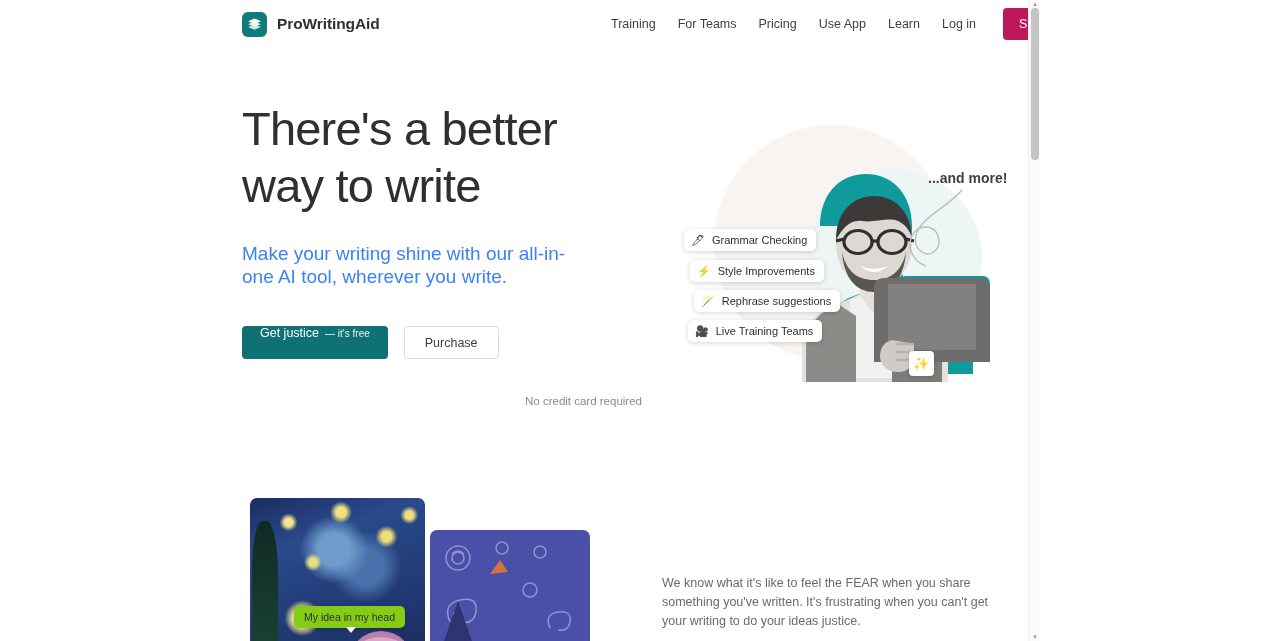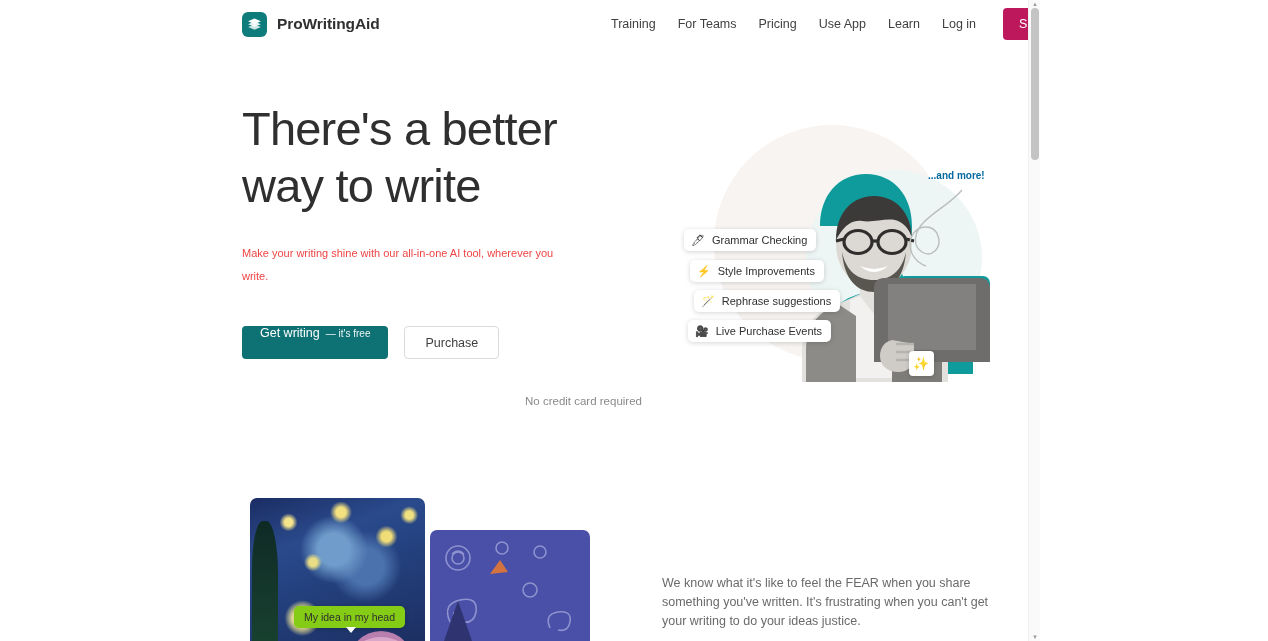--- a/index.html
+++ b/index.html
@@ -87,23 +87,23 @@
   }
   .hero-title {
     font-size: 47px;
     line-height: 57px;
     font-weight: normal;
     color: #2f2f2f;
     letter-spacing: -0.8px;
   }
   .hero-sub {
     margin-top: 28px;
-    font-size: 11px;
+    font-size: 19px;
     line-height: 23px;
-    color: #ef4444;
+    color: #3b82f6;
     width: 330px;
   }
   .hero-ctas {
     margin-top: 38px;
     display: flex;
     align-items: center;
     gap: 16px;
   }
   .btn-primary {
     background: #0e7173;
@@ -164,23 +164,23 @@
     padding: 0 9px 0 7px;
     font-size: 11px;
     color: #2f2f2f;
     white-space: nowrap;
     cursor: pointer;
   }
   .feature-card .fc-icon { font-size: 11px; line-height: 1; }
   .and-more {
     position: absolute;
     left: 266px; top: 62px;
-    font-size: 10px;
+    font-size: 14px;
     font-weight: bold;
-    color: #0369a1;
+    color: #404040;
     white-space: nowrap;
   }
   .sparkle-badge {
     position: absolute;
     left: 247px; top: 243px;
     width: 25px; height: 25px;
     background: #ffffff;
     border-radius: 4px;
     box-shadow: 0 1px 4px rgba(0,0,0,.16);
     display: flex; align-items: center; justify-content: center;
@@ -333,21 +333,21 @@
 
   <div class="hero-copy">
     <h1 class="hero-title">
       <span>There's a better</span><br>
       <span>way to write</span>
     </h1>
     <p class="hero-sub">Make your writing shine with our all-in-one AI tool, wherever you write.</p>
 
     <div class="hero-ctas">
       <button class="btn-primary">
-        <span>Get writing</span>
+        <span>Get justice</span>
         <span class="free-tag">— it's free</span>
       </button>
       <button class="btn-secondary">Purchase</button>
     </div>
 
     <p class="no-cc">No credit card required</p>
   </div>
 
   <div class="hero-art">
 
@@ -412,21 +412,21 @@
     <div class="feature-card" style="left:28px; top:152px;">
       <span class="fc-icon">⚡</span>
       <span>Style Improvements</span>
     </div>
     <div class="feature-card" style="left:32px; top:182px;">
       <span class="fc-icon">🪄</span>
       <span>Rephrase suggestions</span>
     </div>
     <div class="feature-card" style="left:26px; top:212px;">
       <span class="fc-icon">🎥</span>
-      <span>Live Purchase Events</span>
+      <span>Live Training Teams</span>
     </div>
 
     <div class="sparkle-badge">
       <span>✨</span>
     </div>
 
     <div class="and-more">...and more!</div>
   </div>
 
   <div class="art-block">

